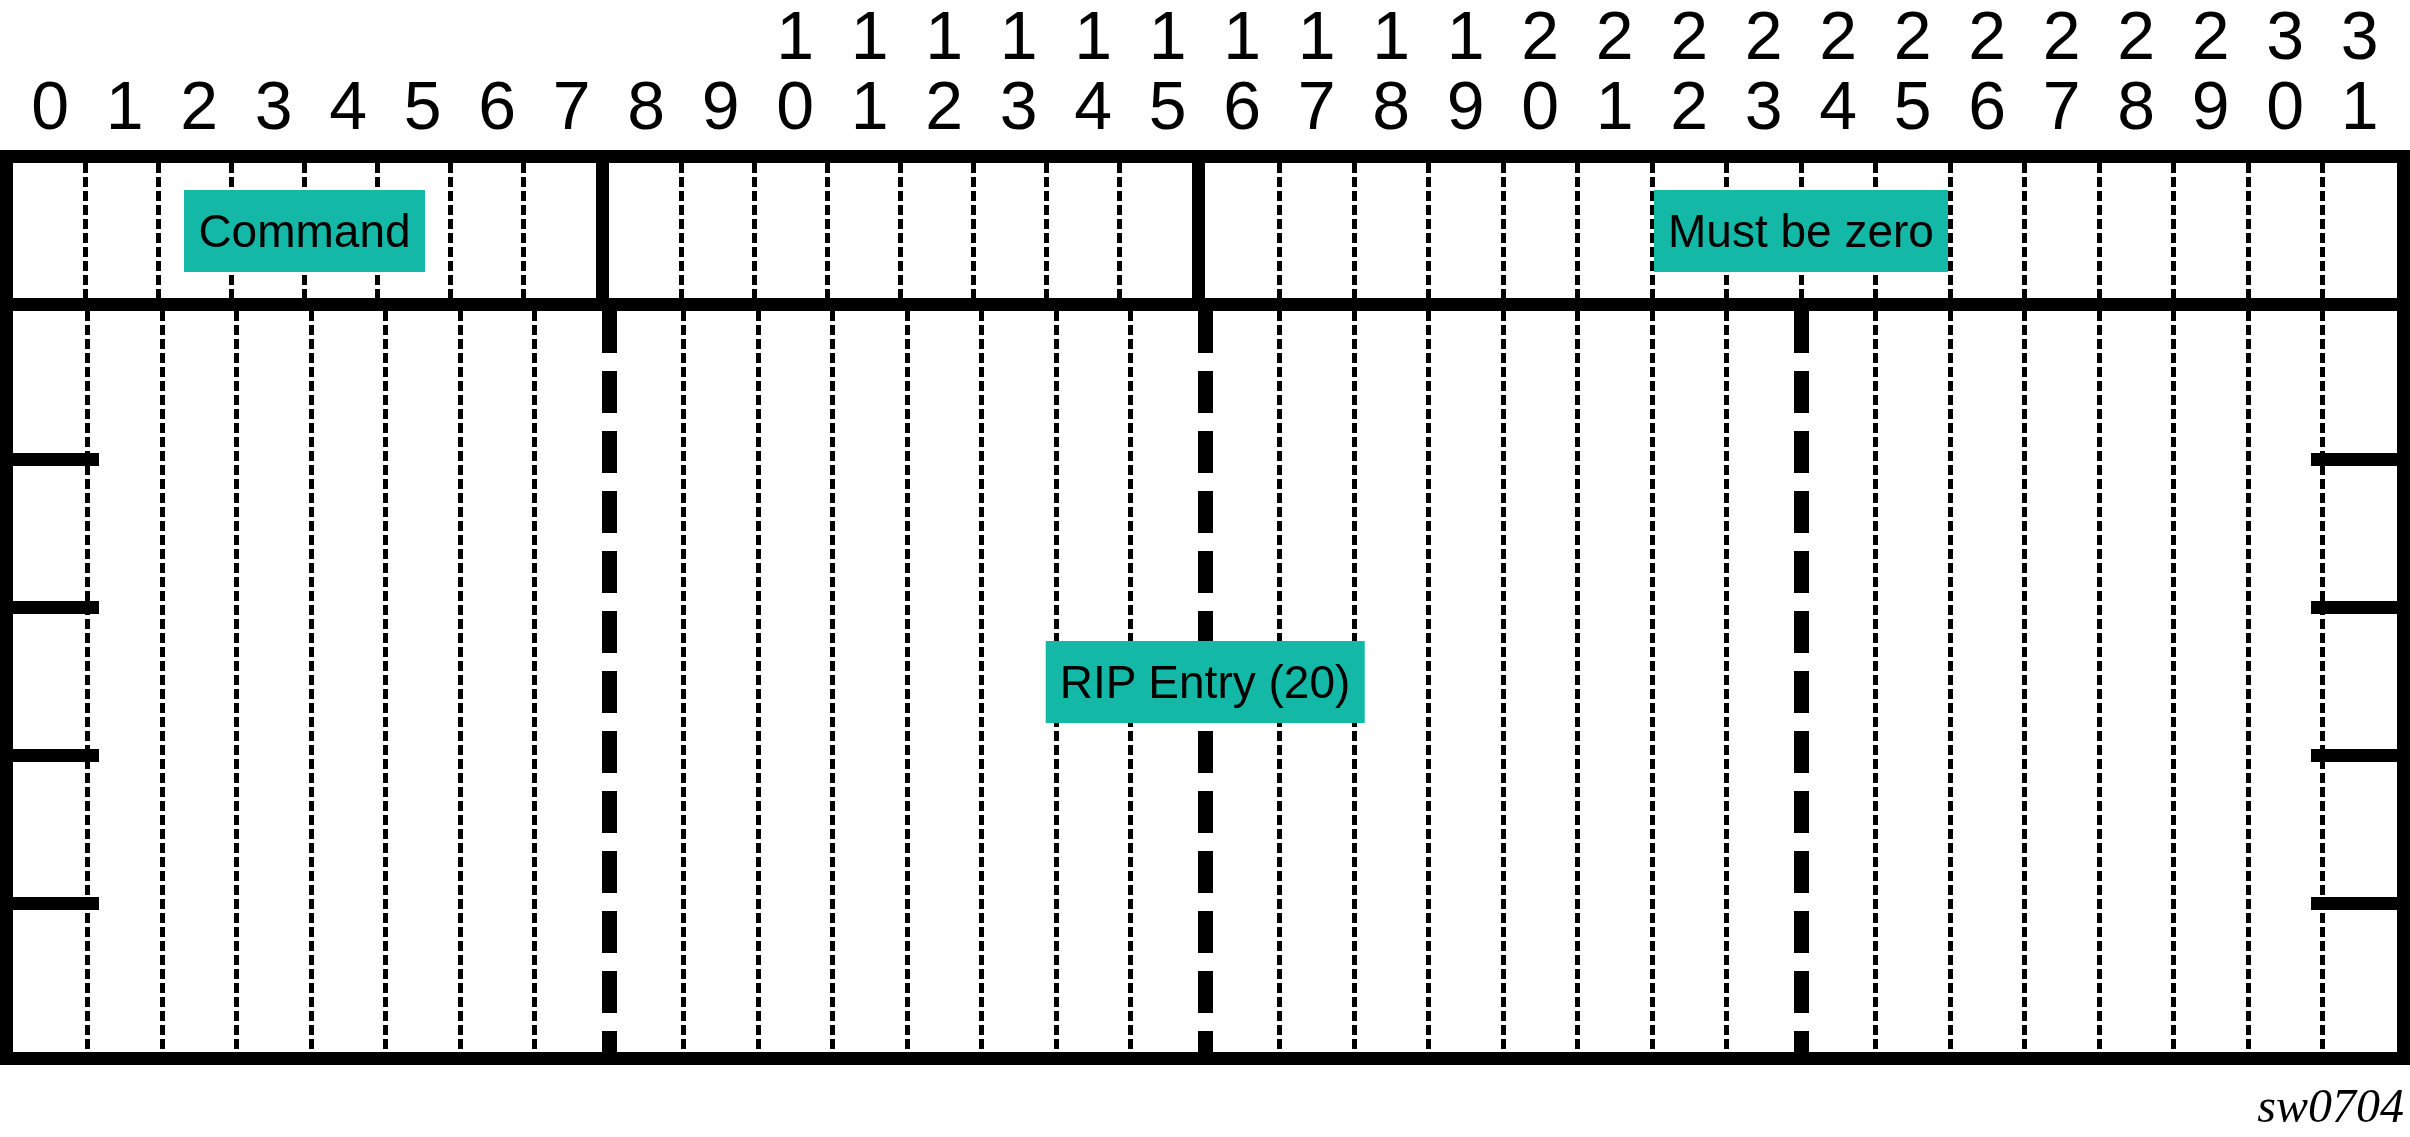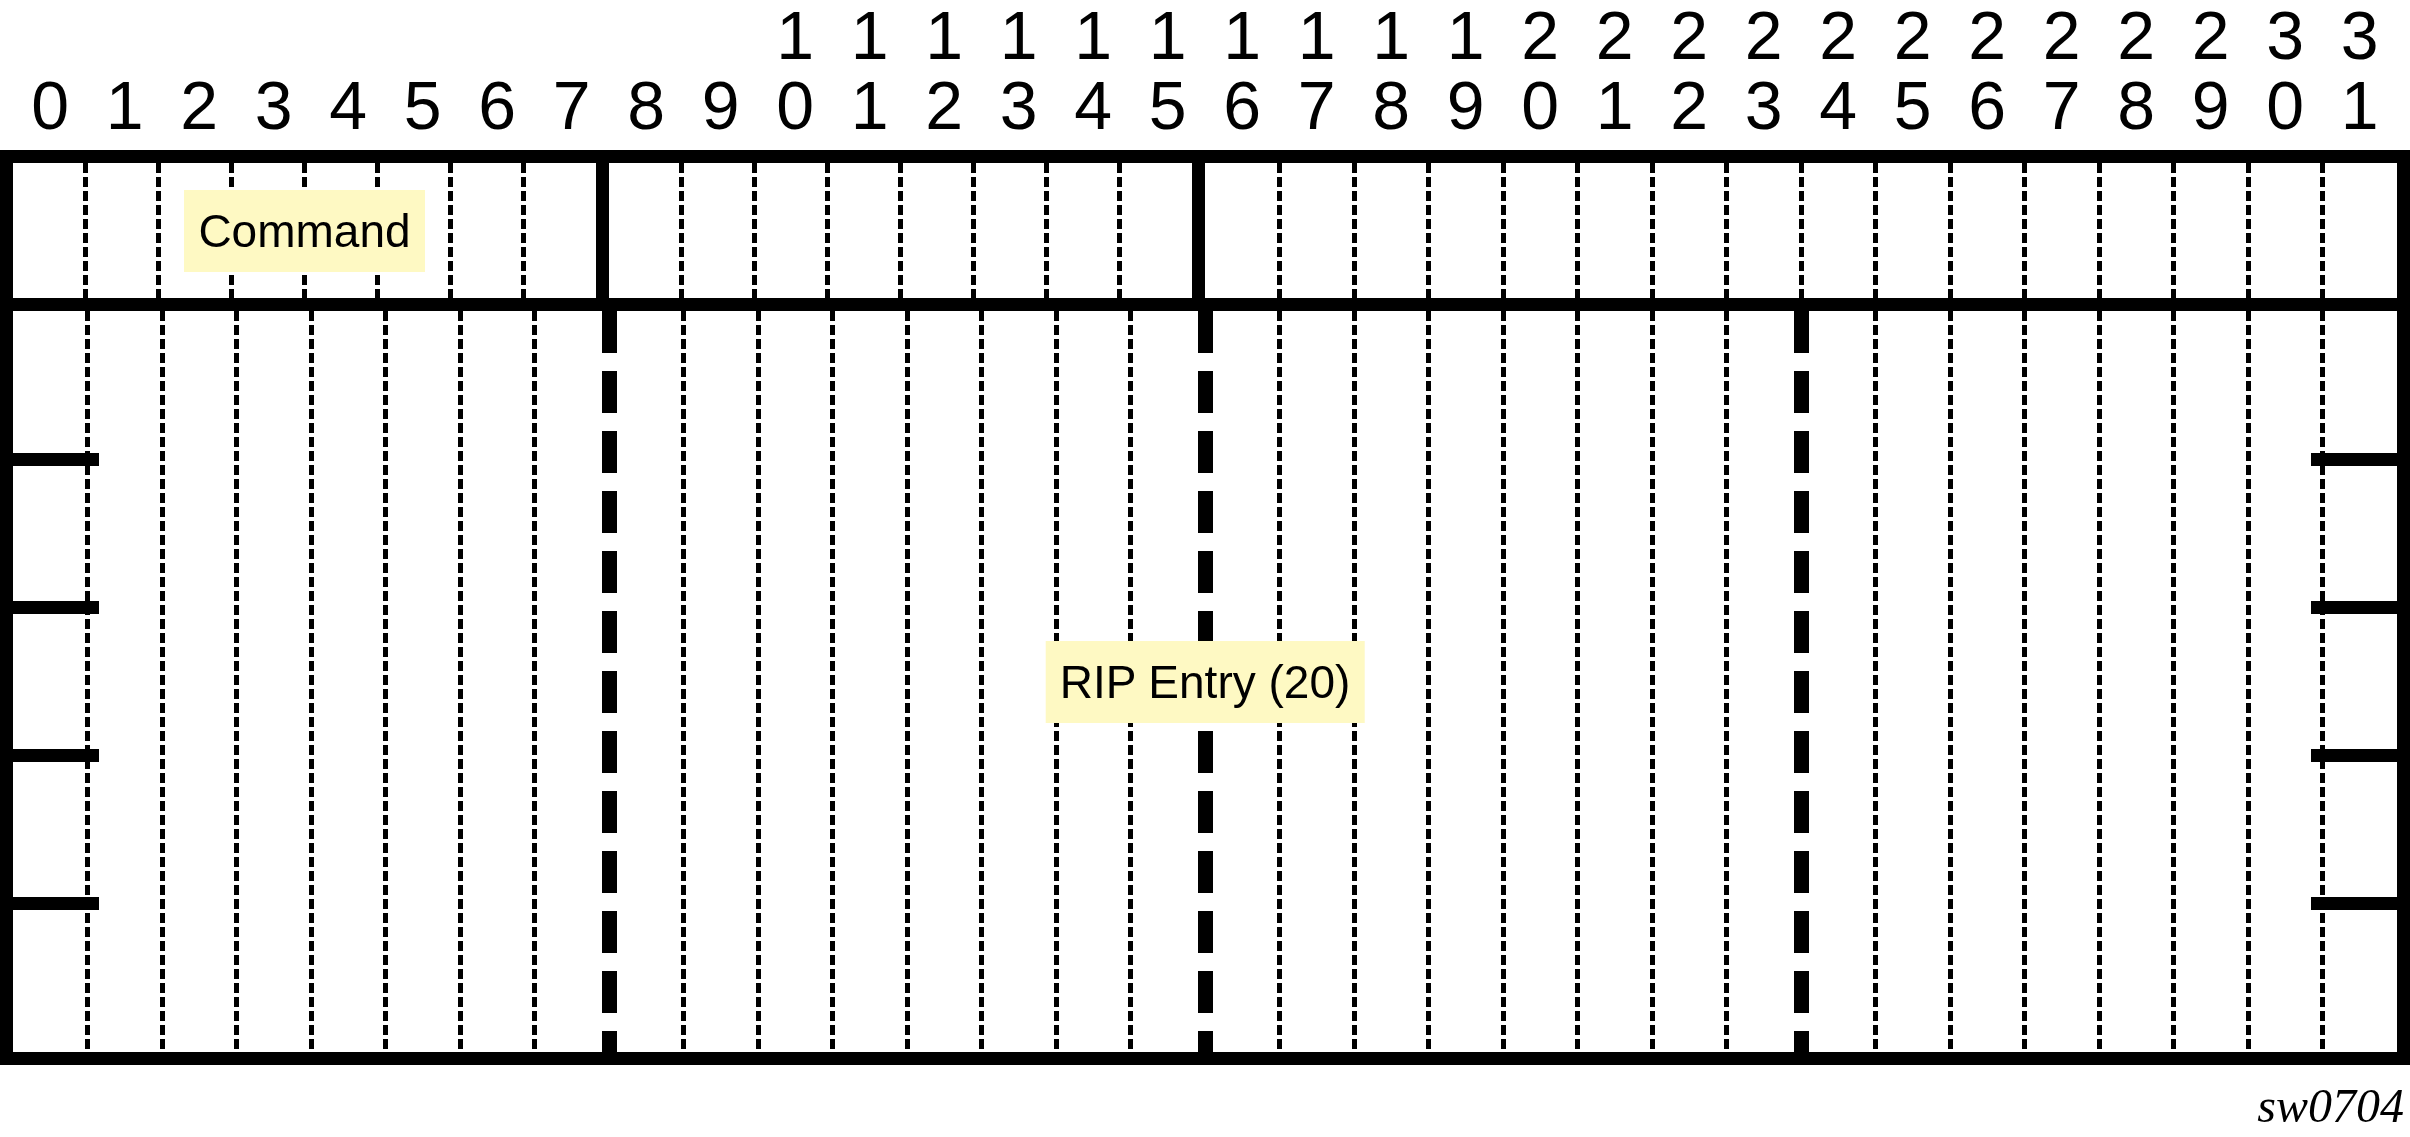--- a/index.html
+++ b/index.html
@@ -66,21 +66,21 @@
     display: flex;
     align-items: center;
     justify-content: center;
     overflow: hidden;
   }
   .header-cell.bordered { border-right: 13px solid #000; }
 
   .field-label {
     position: relative;
     z-index: 2;
-    background: #fef9c3;
+    background: #14b8a6;
     font-size: 46px;
     line-height: 46px;
     padding: 18px 14px;
     white-space: nowrap;
   }
 
   
   .vdash {
     position: absolute;
     top: 0;
@@ -296,20 +296,21 @@
           <div class="vdash" style="left: 37.5%;"></div>
           <div class="vdash" style="left: 43.75%;"></div>
           <div class="vdash" style="left: 50%;"></div>
           <div class="vdash" style="left: 56.25%;"></div>
           <div class="vdash" style="left: 62.5%;"></div>
           <div class="vdash" style="left: 68.75%;"></div>
           <div class="vdash" style="left: 75%;"></div>
           <div class="vdash" style="left: 81.25%;"></div>
           <div class="vdash" style="left: 87.5%;"></div>
           <div class="vdash" style="left: 93.75%;"></div>
+          <span class="field-label">Must be zero</span>
         </div>
       </div>
     <div class="body" id="bodyBox">
       <span class="field-label body-label">RIP Entry (20)</span>
     <div class="vdash" style="left: 3.125%;"></div>
         <div class="vdash" style="left: 6.25%;"></div>
         <div class="vdash" style="left: 9.375%;"></div>
         <div class="vdash" style="left: 12.5%;"></div>
         <div class="vdash" style="left: 15.625%;"></div>
         <div class="vdash" style="left: 18.75%;"></div>

